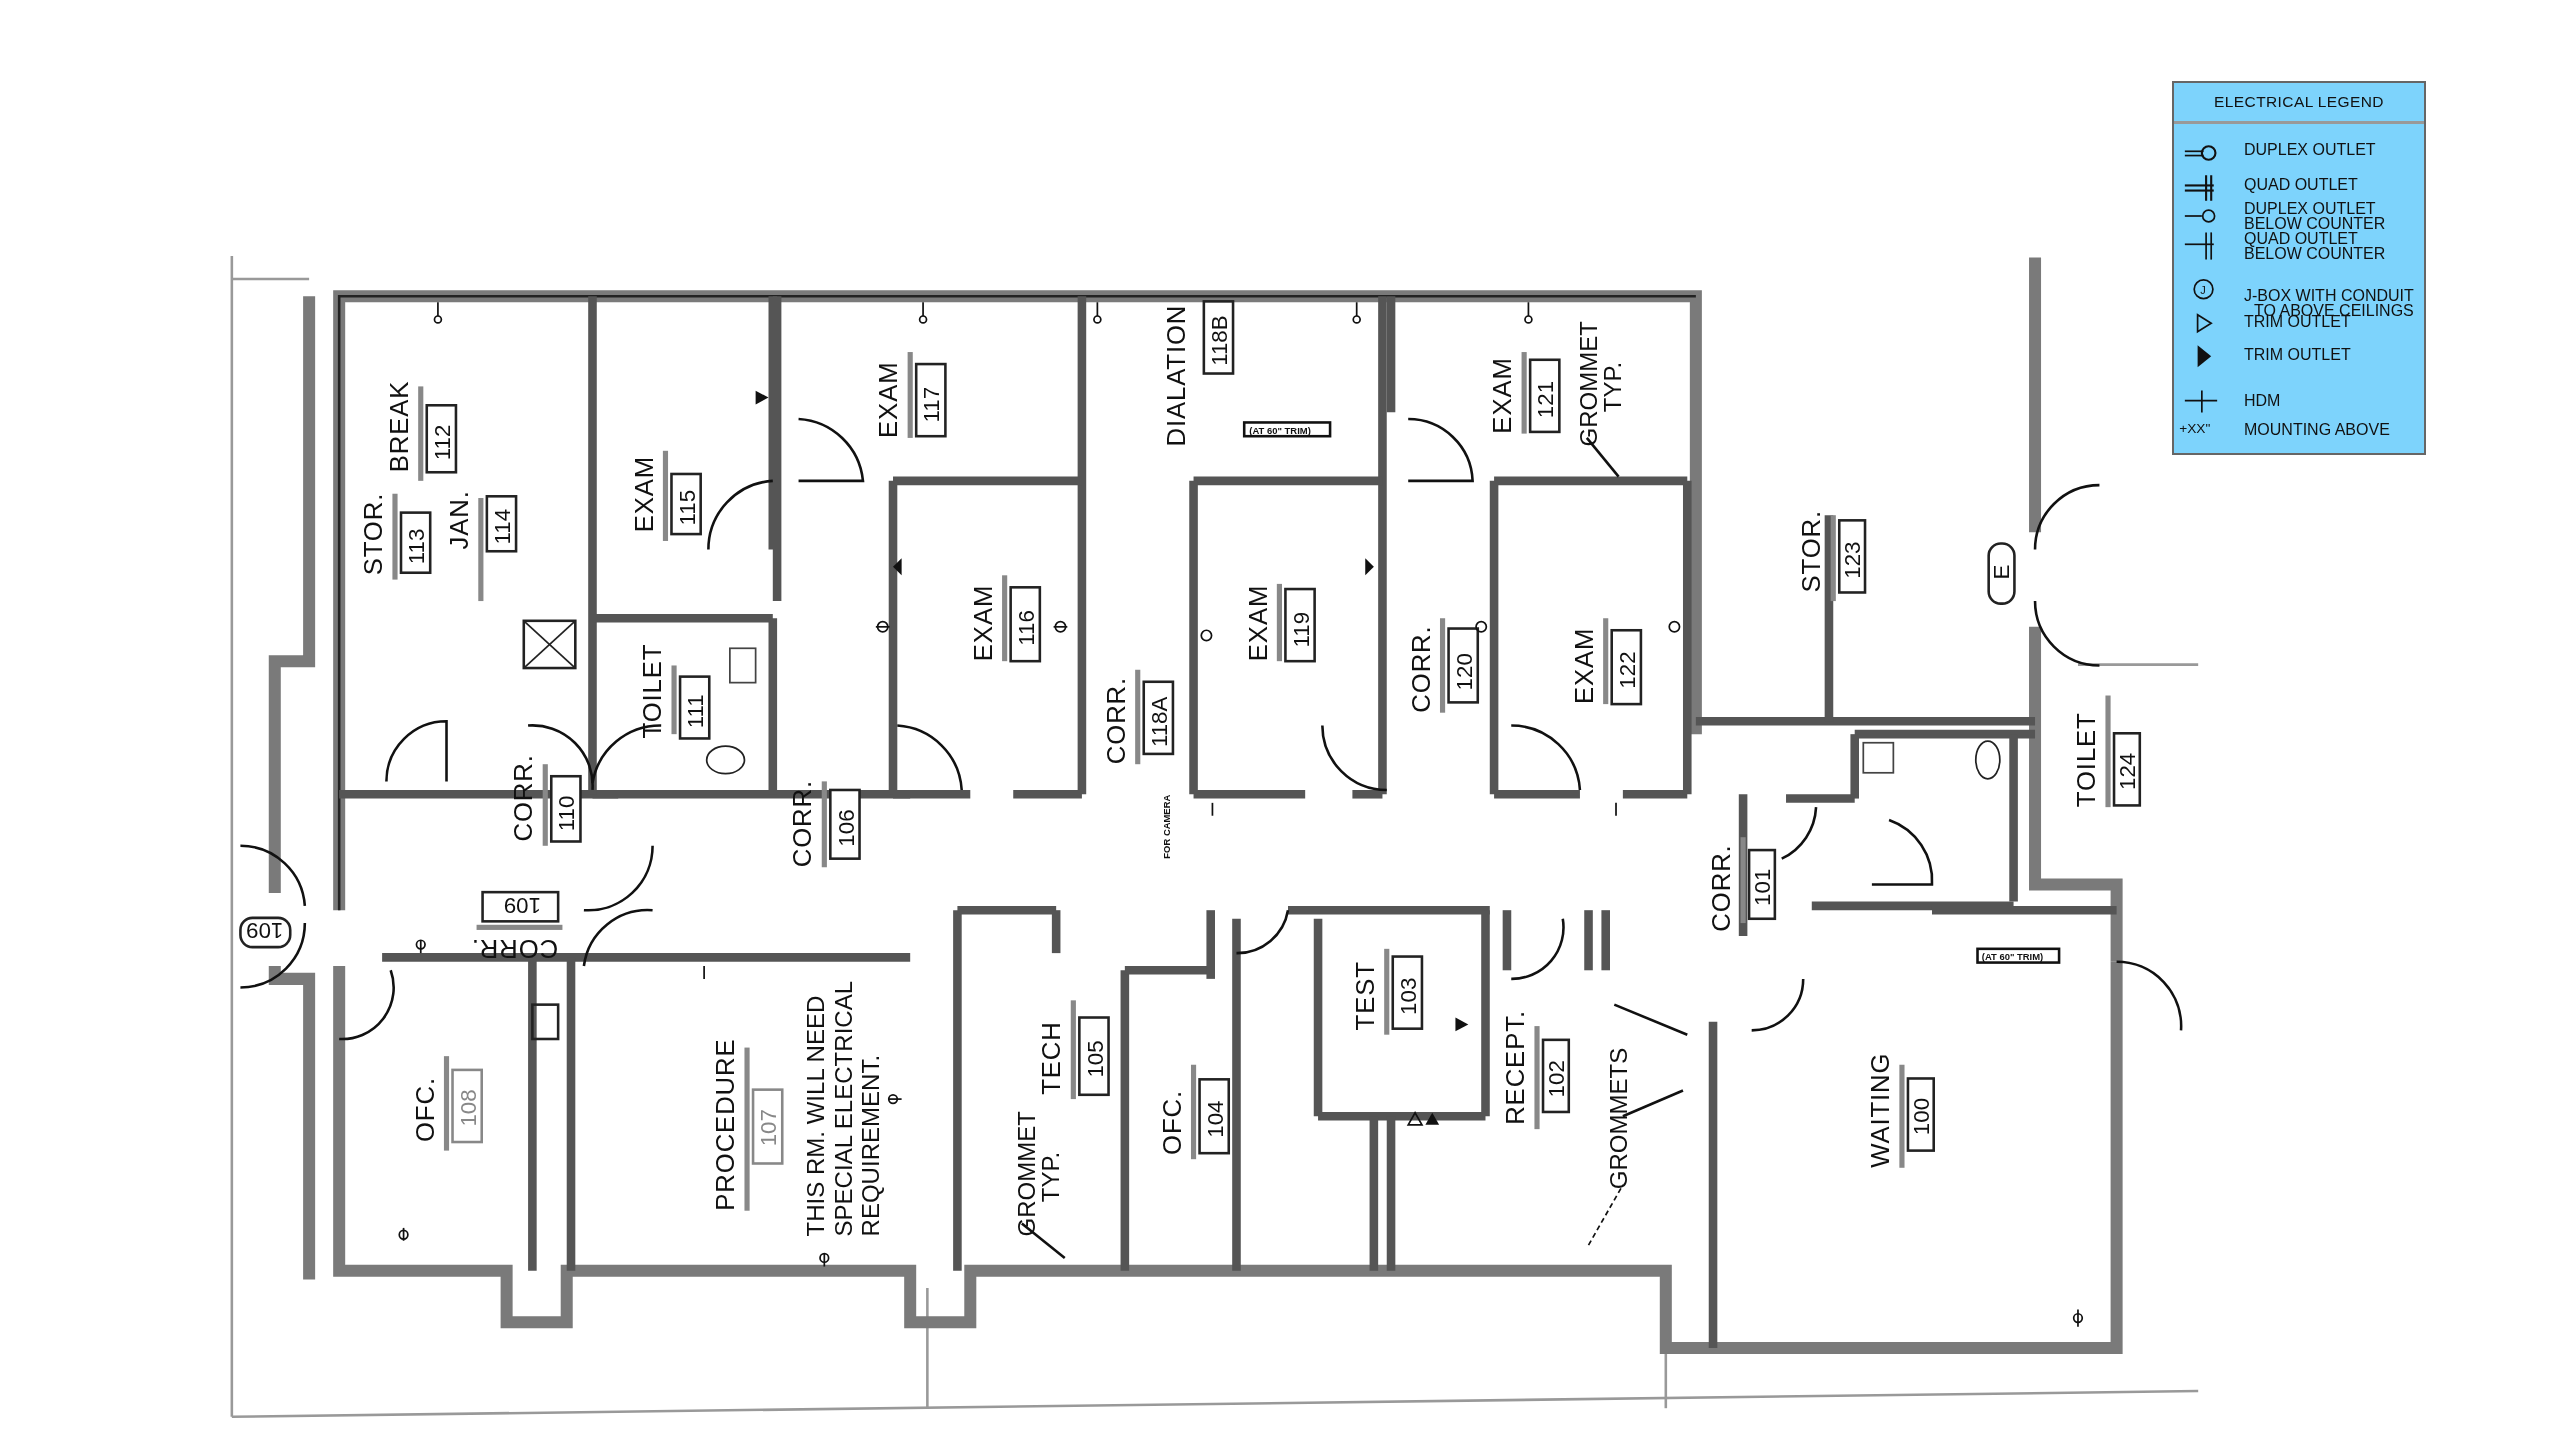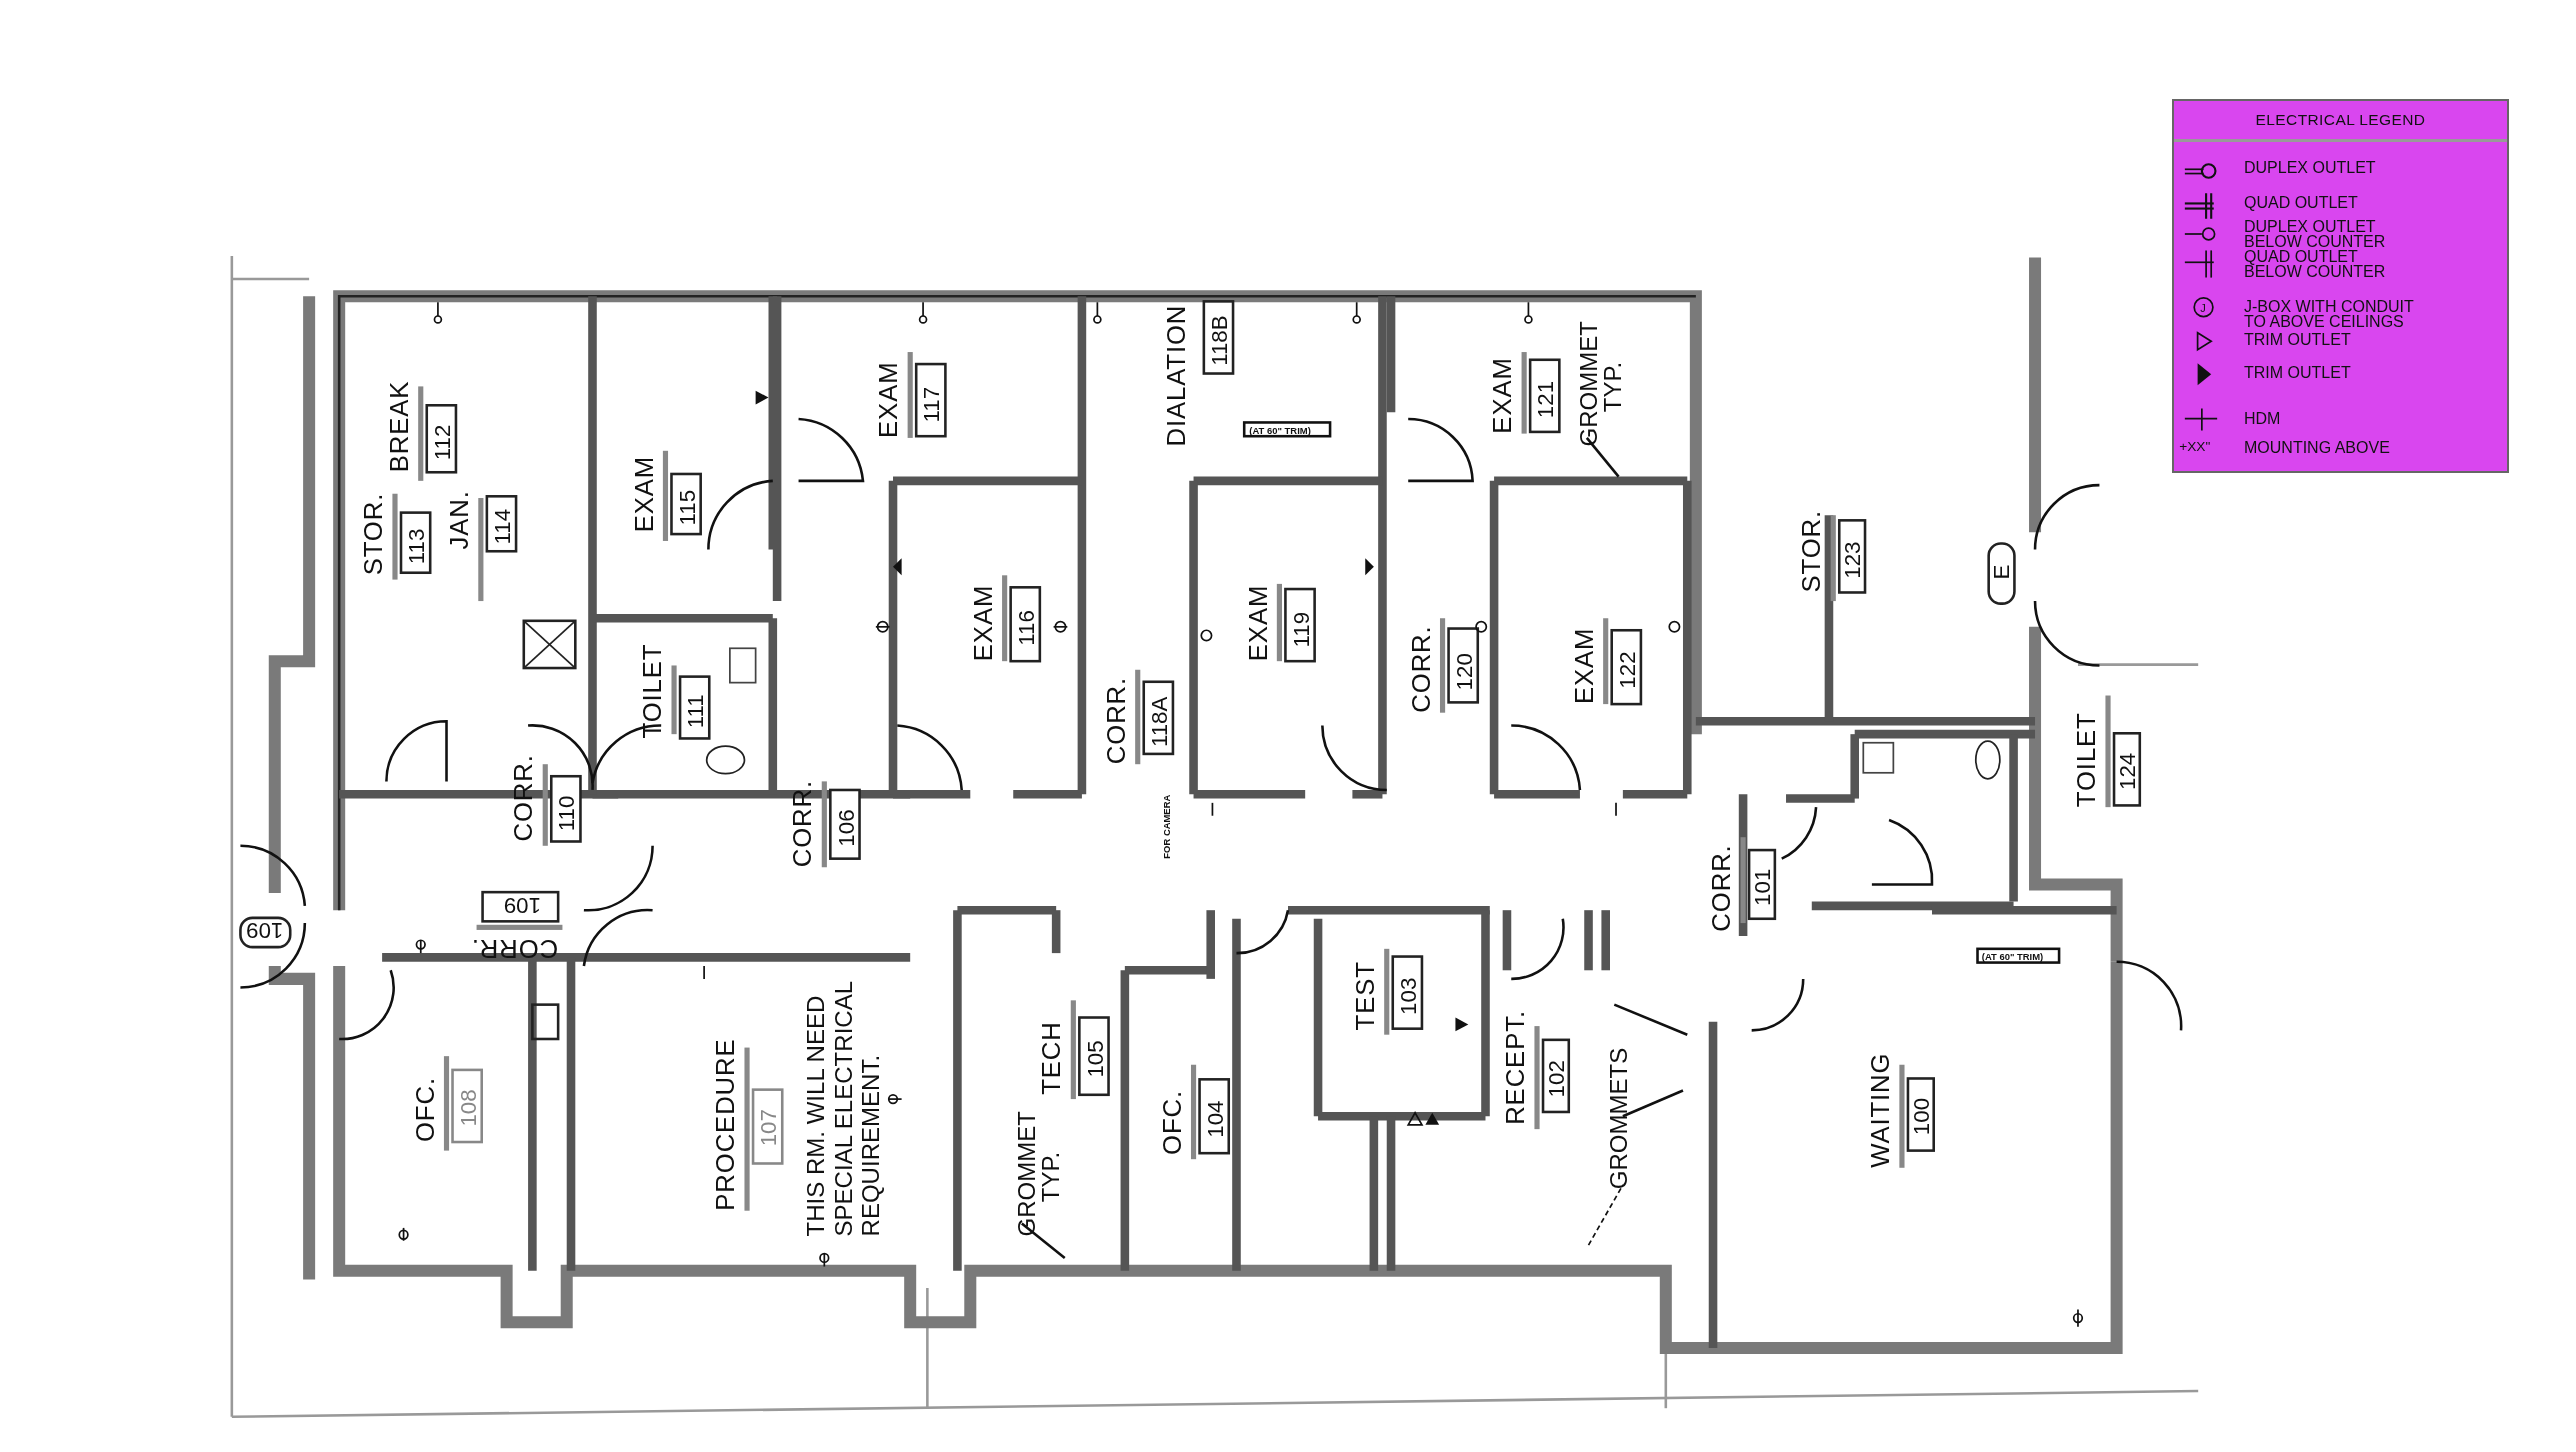--- a/index.html
+++ b/index.html
@@ -13,22 +13,22 @@
   .door { fill: none; stroke: #111; stroke-width: 3; }
   .room-label { font-family: "Liberation Sans", sans-serif; font-size: 30px; fill: #111; font-weight: 400; letter-spacing: 1px; }
   .room-num { font-family: "Liberation Sans", sans-serif; font-size: 26px; fill: #111; }
   .room-num.faint { fill: #888; }
   .tag-box { fill: #fff; stroke: #222; stroke-width: 3; }
   .tag-box.faint { stroke: #888; }
   .tag-bar { fill: #888; }
   .note { font-family: "Liberation Sans", sans-serif; font-size: 28px; fill: #111; }
   .small { font-family: "Liberation Sans", sans-serif; font-size: 11px; fill: #111; font-weight: bold; }
   .sym { fill: #111; stroke: #111; stroke-width: 2; }
-  .legend { position: absolute; left: 2172px; top: 81px; width: 337px; height: 374px;
-            border: 2.6px solid #666; background: #d946ef; box-sizing: border-box; margin-top: 18px; }
+  .legend { position: absolute; left: 2172px; top: 81px; width: 254px; height: 374px;
+            border: 2.6px solid #666; background: #7dd3fc; box-sizing: border-box; }
   .legend-title { height: 38px; border-bottom: 3.4px solid #999; text-align: center;
                   font-family: "Liberation Sans", sans-serif; font-size: 15.5px; line-height: 38px;
                   color: #111; letter-spacing: 0.4px; }
   .legend-row { position: absolute; left: 0; width: 100%; height: 34px; }
   .legend-sym { position: absolute; left: 8.6px; width: 36px; height: 34px; }
   .legend-text { position: absolute; left: 70px; top: 6.9px; font-family: "Liberation Sans", sans-serif;
                  font-size: 16px; line-height: 14.6px; color: #111; white-space: pre-line; }
 </style>
 </head>
 <body>
@@ -461,21 +461,21 @@
       <line x1="33" y1="4" x2="33" y2="36" stroke="#111" stroke-width="2"></line>
     </svg>
     <span class="legend-text" style="top:3.4px;">QUAD OUTLET
 BELOW COUNTER</span>
   </div>
   <div class="legend-row" style="top:191px;">
     <svg class="legend-sym" viewBox="0 0 42 40">
       <circle cx="24" cy="18" r="11" fill="none" stroke="#111" stroke-width="2"></circle>
       <text x="20" y="23" font-size="13" font-family="Liberation Sans, sans-serif" fill="#111">J</text>
     </svg>
-    <span class="legend-text" style="top:8px;">J-BOX WITH CONDUIT
+    <span class="legend-text" style="top:15px;text-align:right;">J-BOX WITH CONDUIT
 TO ABOVE CEILINGS</span>
   </div>
   <div class="legend-row" style="top:225px;">
     <svg class="legend-sym" viewBox="0 0 42 40">
       <polygon points="17,8 33,18 17,28" fill="none" stroke="#111" stroke-width="2"></polygon>
     </svg>
     <span class="legend-text">TRIM OUTLET</span>
   </div>
   <div class="legend-row" style="top:258px;">
     <svg class="legend-sym" viewBox="0 0 42 40">

